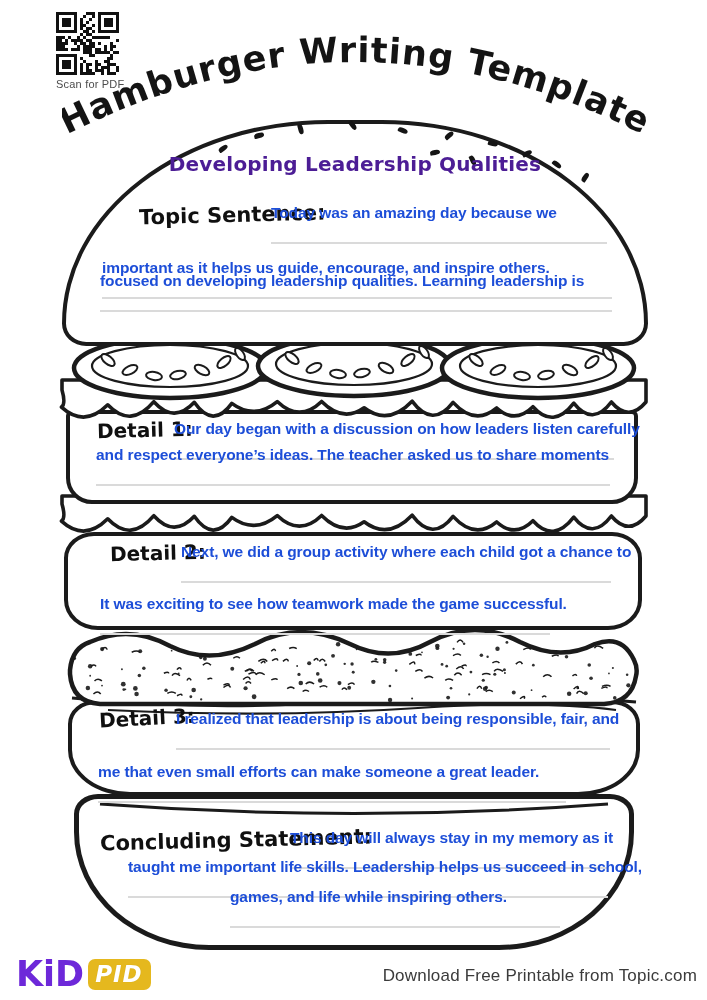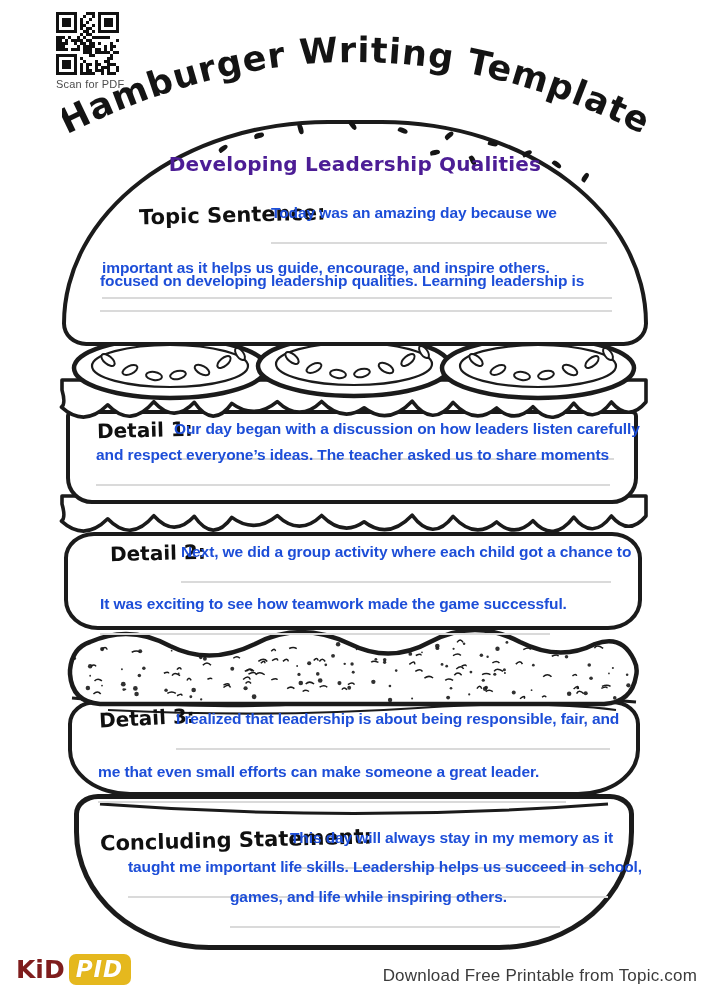--- a/index.html
+++ b/index.html
@@ -62,22 +62,22 @@
   }
   .wline {
     position:absolute; font-weight:bold; font-size:15.5px; color:#1d4ed8;
     white-space:nowrap; border-bottom:2px solid #dadada; padding-bottom:20px;
     letter-spacing:-0.1px;
   }
 
   
   .logo { position:absolute; left:16px; top:954px; display:flex; align-items:center; }
   .logo-kid {
-    font-family:"DejaVu Sans", sans-serif; font-weight:bold; font-size:25px;
-    color:#7f1d1d; letter-spacing:0px;
+    font-family:"DejaVu Sans", sans-serif; font-weight:bold; font-size:35px;
+    color:#6d28d9; letter-spacing:0px;
   }
   .logo-pid {
     font-family:"DejaVu Sans", sans-serif; font-weight:bold; font-style:italic;
     font-size:23px; color:#ffffff; background:#e5b81e; border-radius:7px;
     padding:2px 8px 3px 7px; margin-left:4px; letter-spacing:1px;
     text-shadow:0 0 1px #caa00a;
   }
   .download-text {
     position:absolute; right:10px; top:966px; font-size:17px; color:#3b3b3b;
     letter-spacing:.2px;

